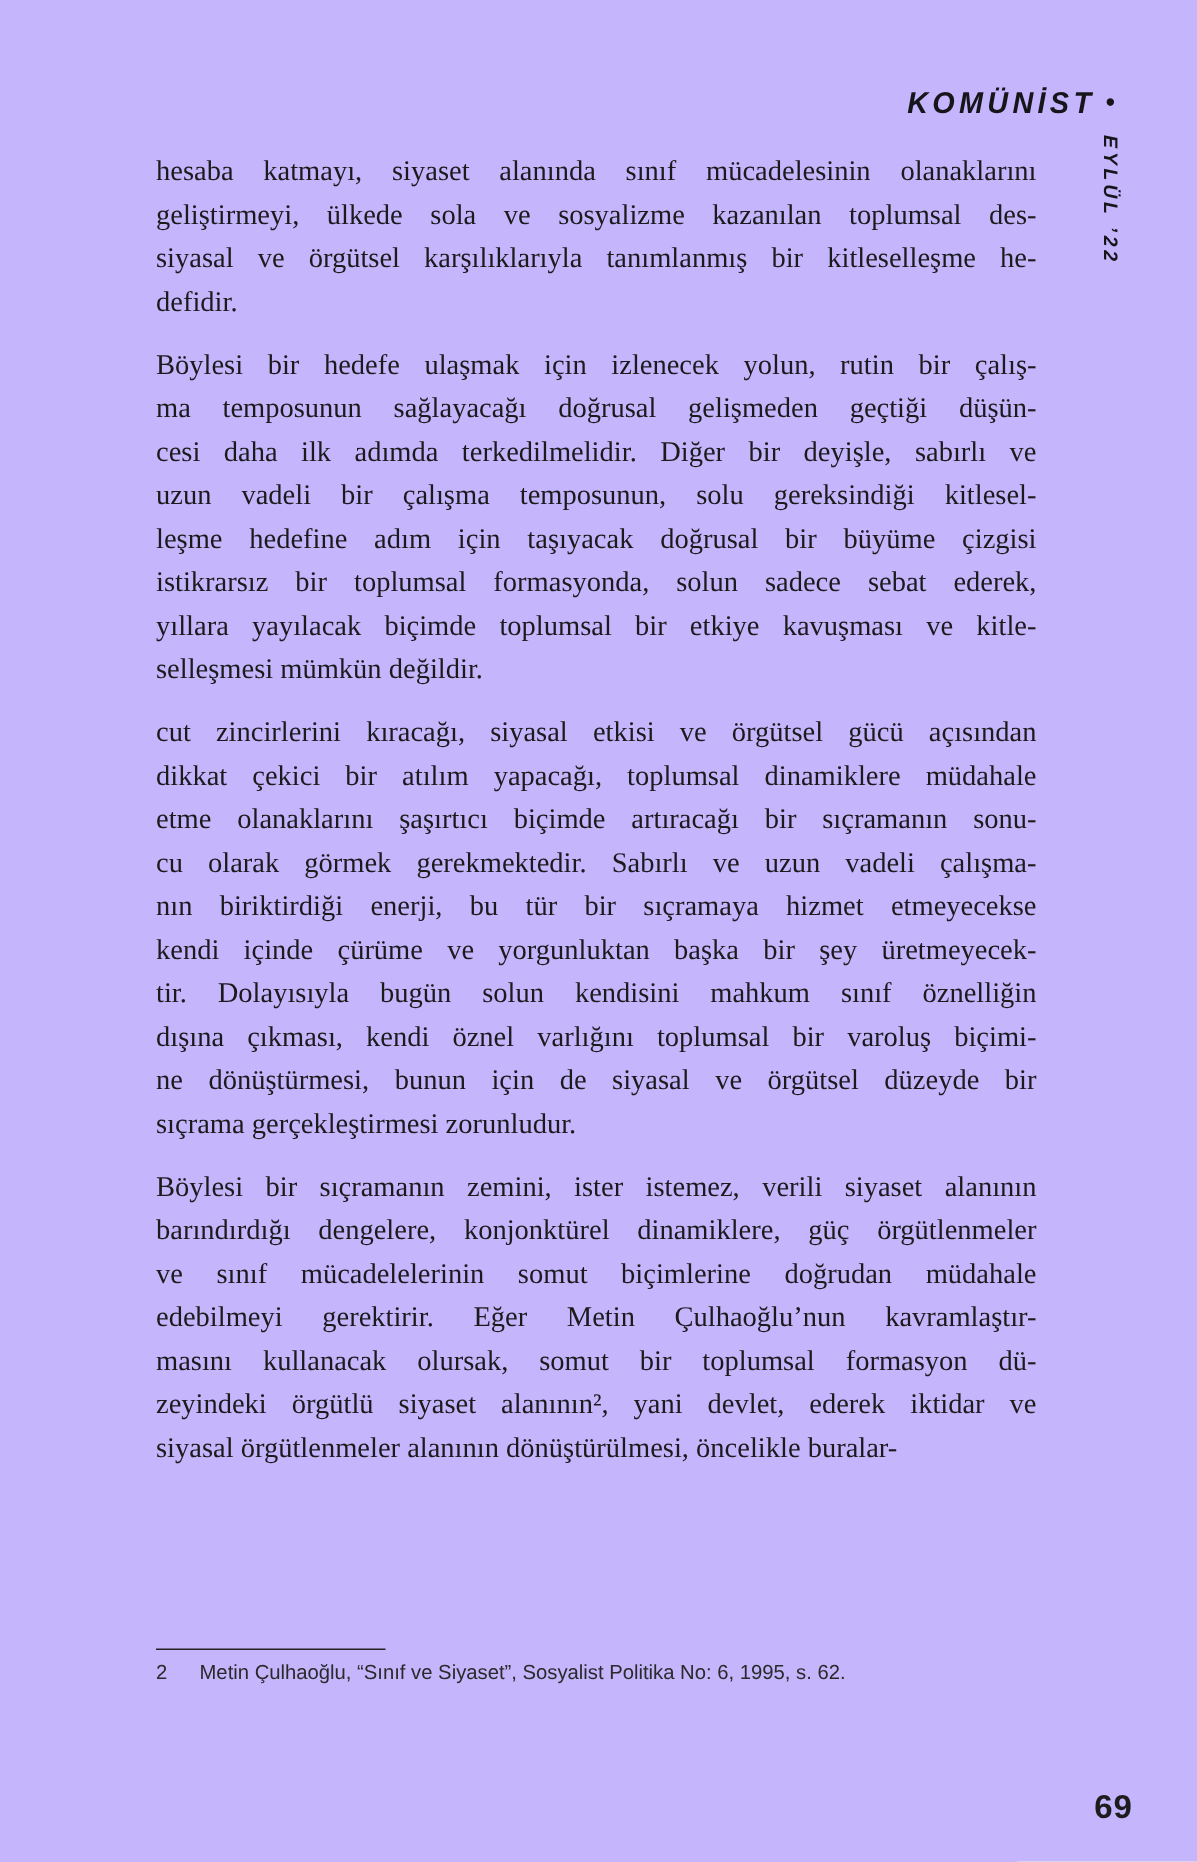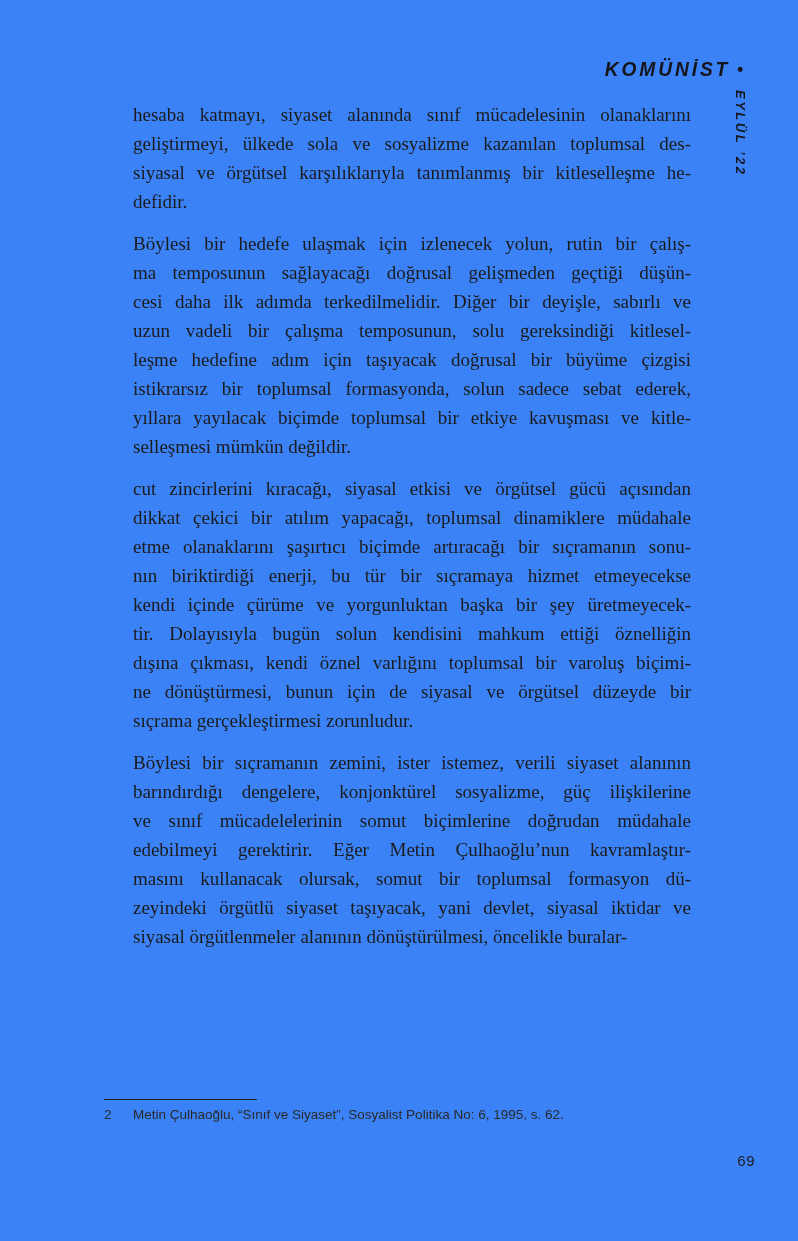--- a/index.html
+++ b/index.html
@@ -1,21 +1,21 @@
 <!DOCTYPE html>
 <html><head>
 <meta charset="utf-8">
 <style>
   * { margin: 0; padding: 0; box-sizing: border-box; }
   html, body { background: #e8e8e8; }
   .page {
     position: relative;
     width: 798px;
     height: 1241px;
-    background: #3b82f6;
+    background: #c4b5fd;
     overflow: hidden;
     font-family: "Liberation Serif", "DejaVu Serif", serif;
   }
   .masthead {
     position: absolute;
     top: 58px;
     right: 55px;
     font-family: "Liberation Sans", "DejaVu Sans", sans-serif;
     font-weight: 700;
     font-style: italic;
@@ -51,21 +51,20 @@
     top: 100px;
     width: 587px;
     font-size: 19px;
     line-height: 29px;
     color: #1b1b1b;
   }
   .paragraph { margin-bottom: 13px; }
   .line {
     text-align: justify;
     text-align-last: justify;
-    margin-left: 29px;
   }
   .line.last { text-align-last: left; }
   .footnote-rule {
     position: absolute;
     left: 104px;
     top: 1099px;
     width: 153px;
     border-top: 1.5px solid #222222;
   }
   .footnote {
@@ -75,25 +74,25 @@
     width: 580px;
     display: flex;
     font-family: "Liberation Sans", "DejaVu Sans", sans-serif;
     font-size: 13.5px;
     line-height: 17px;
     color: #2a2a2a;
   }
   .fn-num { flex: none; width: 29px; }
   .page-number {
     position: absolute;
-    top: 1152px;
+    top: 1192px;
     right: 43px;
     font-family: "Liberation Sans", "DejaVu Sans", sans-serif;
-    font-size: 15px;
-    font-weight: 400;
+    font-size: 22px;
+    font-weight: 700;
     letter-spacing: 0.5px;
     color: #1d1d1d;
   }
 </style>
 </head>
 <body>
 
 <div class="page">
 
   <div class="masthead">
@@ -117,34 +116,35 @@
         <div class="line">uzun vadeli bir çalışma temposunun, solu gereksindiği kitlesel-</div>
         <div class="line">leşme hedefine adım için taşıyacak doğrusal bir büyüme çizgisi</div>
         <div class="line">istikrarsız bir toplumsal formasyonda, solun sadece sebat ederek,</div>
         <div class="line">yıllara yayılacak biçimde toplumsal bir etkiye kavuşması ve kitle-</div>
         <div class="line last">selleşmesi mümkün değildir.</div>
       </div>
       <div class="paragraph">
         <div class="line">cut zincirlerini kıracağı, siyasal etkisi ve örgütsel gücü açısından</div>
         <div class="line">dikkat çekici bir atılım yapacağı, toplumsal dinamiklere müdahale</div>
         <div class="line">etme olanaklarını şaşırtıcı biçimde artıracağı bir sıçramanın sonu-</div>
+        <div class="line">cu olarak görmek gerekmektedir. Sabırlı ve uzun vadeli çalışma-</div>
         <div class="line">nın biriktirdiği enerji, bu tür bir sıçramaya hizmet etmeyecekse</div>
         <div class="line">kendi içinde çürüme ve yorgunluktan başka bir şey üretmeyecek-</div>
-        <div class="line">tir. Dolayısıyla bugün solun kendisini mahkum ettiği öznelliğin</div>
+        <div class="line">tir. Dolayısıyla bugün solun kendisini mahkum sınıf öznelliğin</div>
         <div class="line">dışına çıkması, kendi öznel varlığını toplumsal bir varoluş biçimi-</div>
         <div class="line">ne dönüştürmesi, bunun için de siyasal ve örgütsel düzeyde bir</div>
         <div class="line last">sıçrama gerçekleştirmesi zorunludur.</div>
       </div>
       <div class="paragraph">
         <div class="line">Böylesi bir sıçramanın zemini, ister istemez, verili siyaset alanının</div>
-        <div class="line">barındırdığı dengelere, konjonktürel sosyalizme, güç ilişkilerine</div>
+        <div class="line">barındırdığı dengelere, konjonktürel dinamiklere, güç örgütlenmeler</div>
         <div class="line">ve sınıf mücadelelerinin somut biçimlerine doğrudan müdahale</div>
         <div class="line">edebilmeyi gerektirir. Eğer Metin Çulhaoğlu’nun kavramlaştır-</div>
         <div class="line">masını kullanacak olursak, somut bir toplumsal formasyon dü-</div>
-        <div class="line">zeyindeki örgütlü siyaset taşıyacak, yani devlet, siyasal iktidar ve</div>
+        <div class="line">zeyindeki örgütlü siyaset alanının², yani devlet, ederek iktidar ve</div>
         <div class="line last">siyasal örgütlenmeler alanının dönüştürülmesi, öncelikle buralar-</div>
       </div>
     </div>
 
   <div class="footnote-rule"></div>
 
   <div class="footnote">
     <span class="fn-num">2</span>
     <span class="fn-text">Metin Çulhaoğlu, “Sınıf ve Siyaset”, Sosyalist Politika No: 6, 1995, s. 62.</span>
   </div>

